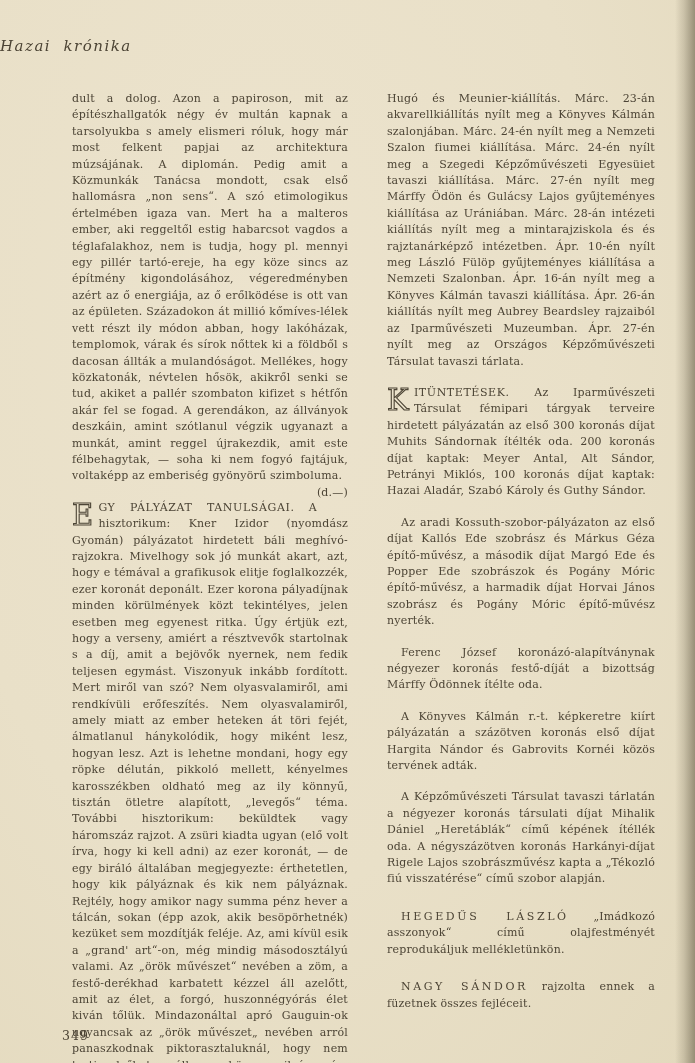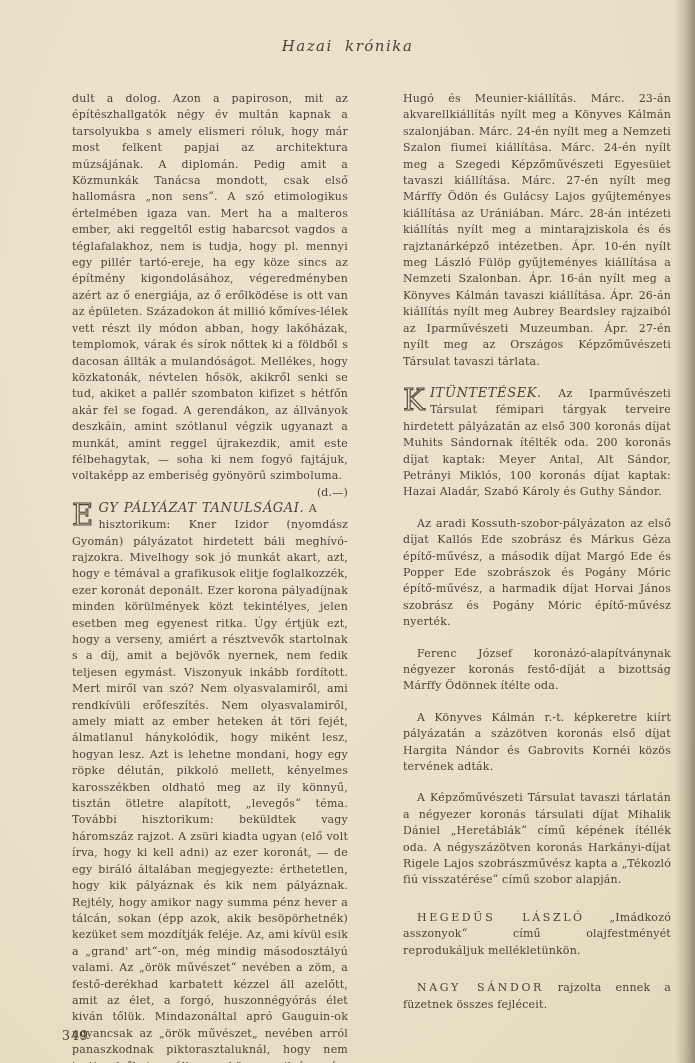--- a/index.html
+++ b/index.html
@@ -8,40 +8,40 @@
     background:radial-gradient(ellipse at 38% 30%, #ece3cd 0%, #e9e0c8 55%, #e3d9bd 100%);
     font-family:"DejaVu Serif", serif;
     color:#4c4435;
   }
   .edge-shadow{
     position:absolute;top:0;right:0;width:20px;height:100%;
     background:linear-gradient(to right, rgba(74,66,45,0) 0%, rgba(74,66,45,0.18) 45%, rgba(74,66,45,0.5) 100%);
     pointer-events:none;
   }
   .header{
-    position:absolute;top:37px;left:0;width:695px;text-align:center;
+    position:absolute;top:37px;left:0;width:695px;
     font-style:italic;font-size:15px;letter-spacing:1.5px;word-spacing:6px;
   }
   .col{position:absolute;top:76px;font-size:11px;line-height:16.4px;
     text-align:justify;letter-spacing:0.2px;}
   .col-left{left:57px;width:306px;}
-  .col-right{left:388px;width:298px;}
+  .col-right{left:372px;width:298px;}
   .para{margin:15px;}
   .para.indent{text-indent:14px;}
   .section{margin-top:15px;}
   .note{margin-top:21px;text-indent:14px;}
   .dropcap{
     float:left;font-size:29px;line-height:27px;height:28px;
     margin:2px 5px 0 0;
     color:transparent;-webkit-text-stroke:1.1px #4c4435;
   }
   @supports not (-webkit-text-stroke: 1px #000){
     .dropcap{color:#4c4435;}
   }
-  .sc-title{font-size:13px;letter-spacing:0.6px;font-style:italic;}
+  .sc-title{font-size:11px;letter-spacing:0.6px;}
   .sig{float:right;}
   .spaced-name{letter-spacing:2.6px;}
   .pagenum{position:absolute;left:62px;top:1028px;font-size:12.5px;letter-spacing:1px;}
 </style>
 </head>
 <body>
 
 <div class="header">Hazai krónika</div>
 
 <div class="col col-left">

